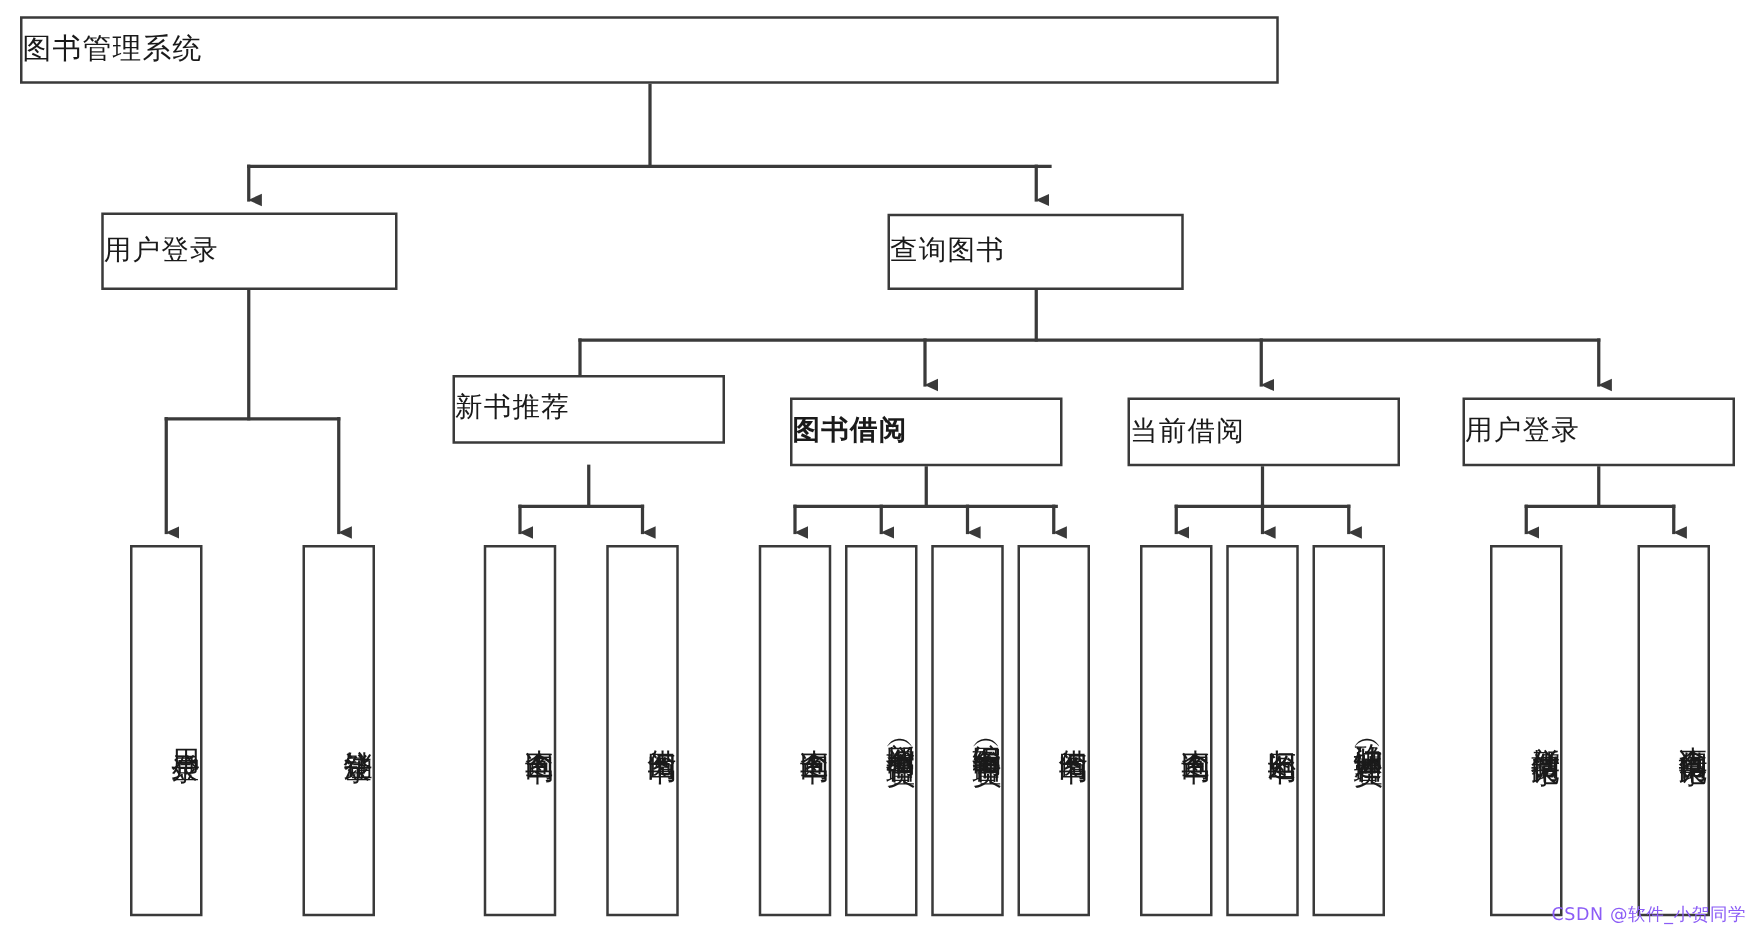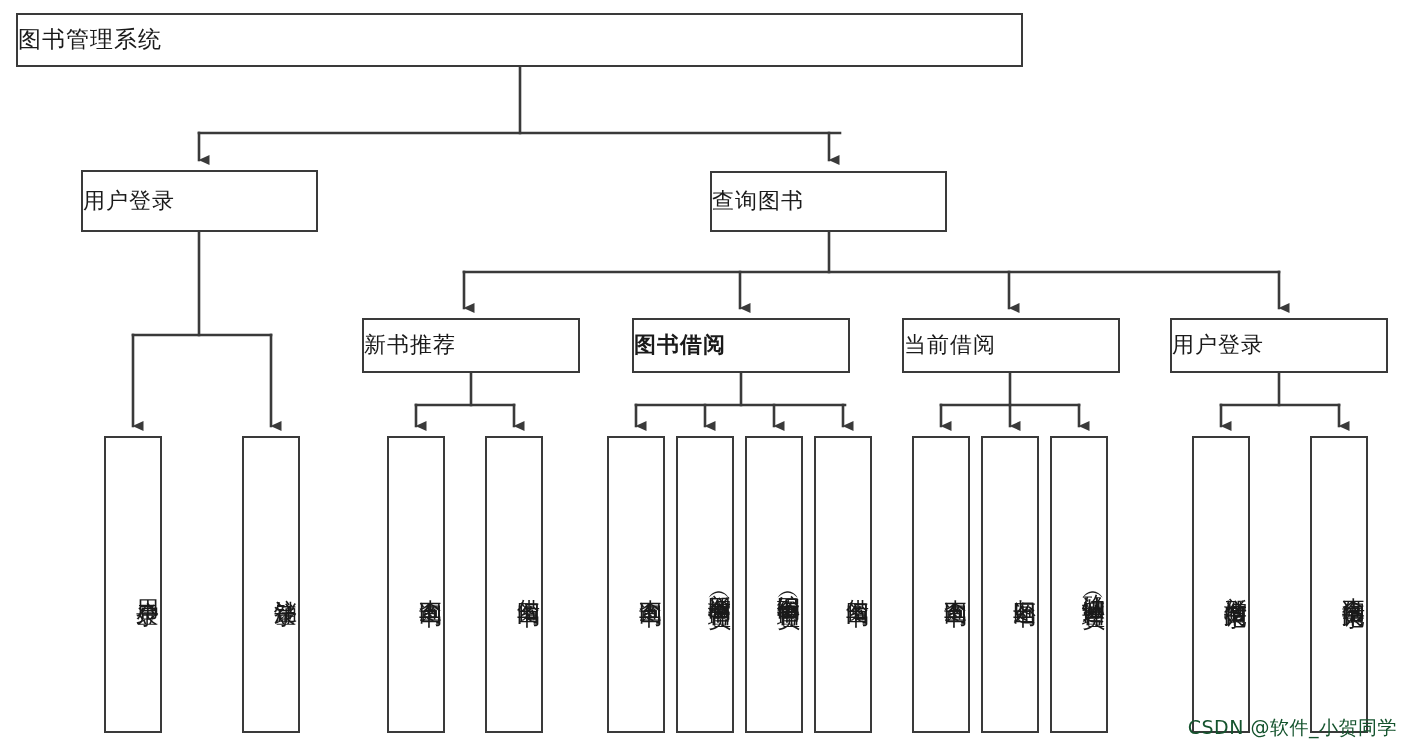--- a/index.html
+++ b/index.html
@@ -41,22 +41,22 @@
   .node.leaf .vtxt{
     writing-mode:vertical-rl;
     text-orientation:upright;
     white-space:normal;
     max-height:100%;
   }
   .watermark{
     position:absolute;
     right:8px;
     bottom:6px;
-    font-size:19px;
-    color:#14532d;
+    font-size:14px;
+    color:#8b5cf6;
     letter-spacing:0.5px;
     white-space:nowrap;
     pointer-events:none;
   }
 </style>
 </head>
 <body>
 
 <div id="canvas">
 
@@ -114,21 +114,21 @@
     <span>图书管理系统</span>
   </div>
 
   <div class="node horiz" style="left:81px;top:170px;width:237px;height:62px;">
     <span>用户登录</span>
   </div>
   <div class="node horiz" style="left:710px;top:171px;width:237px;height:61px;">
     <span>查询图书</span>
   </div>
 
-  <div class="node horiz" style="left:362px;top:318px;width:218px;height:55px;">
+  <div class="node horiz" style="left:362px;top:300px;width:218px;height:55px;">
     <span>新书推荐</span>
   </div>
   <div class="node horiz" style="left:632px;top:318px;width:218px;height:55px;font-weight:bold;">
     <span>图书借阅</span>
   </div>
   <div class="node horiz" style="left:902px;top:318px;width:218px;height:55px;font-family:Liberation Serif, serif;">
     <span>当前借阅</span>
   </div>
   <div class="node horiz" style="left:1170px;top:318px;width:218px;height:55px;">
     <span>用户登录</span>

